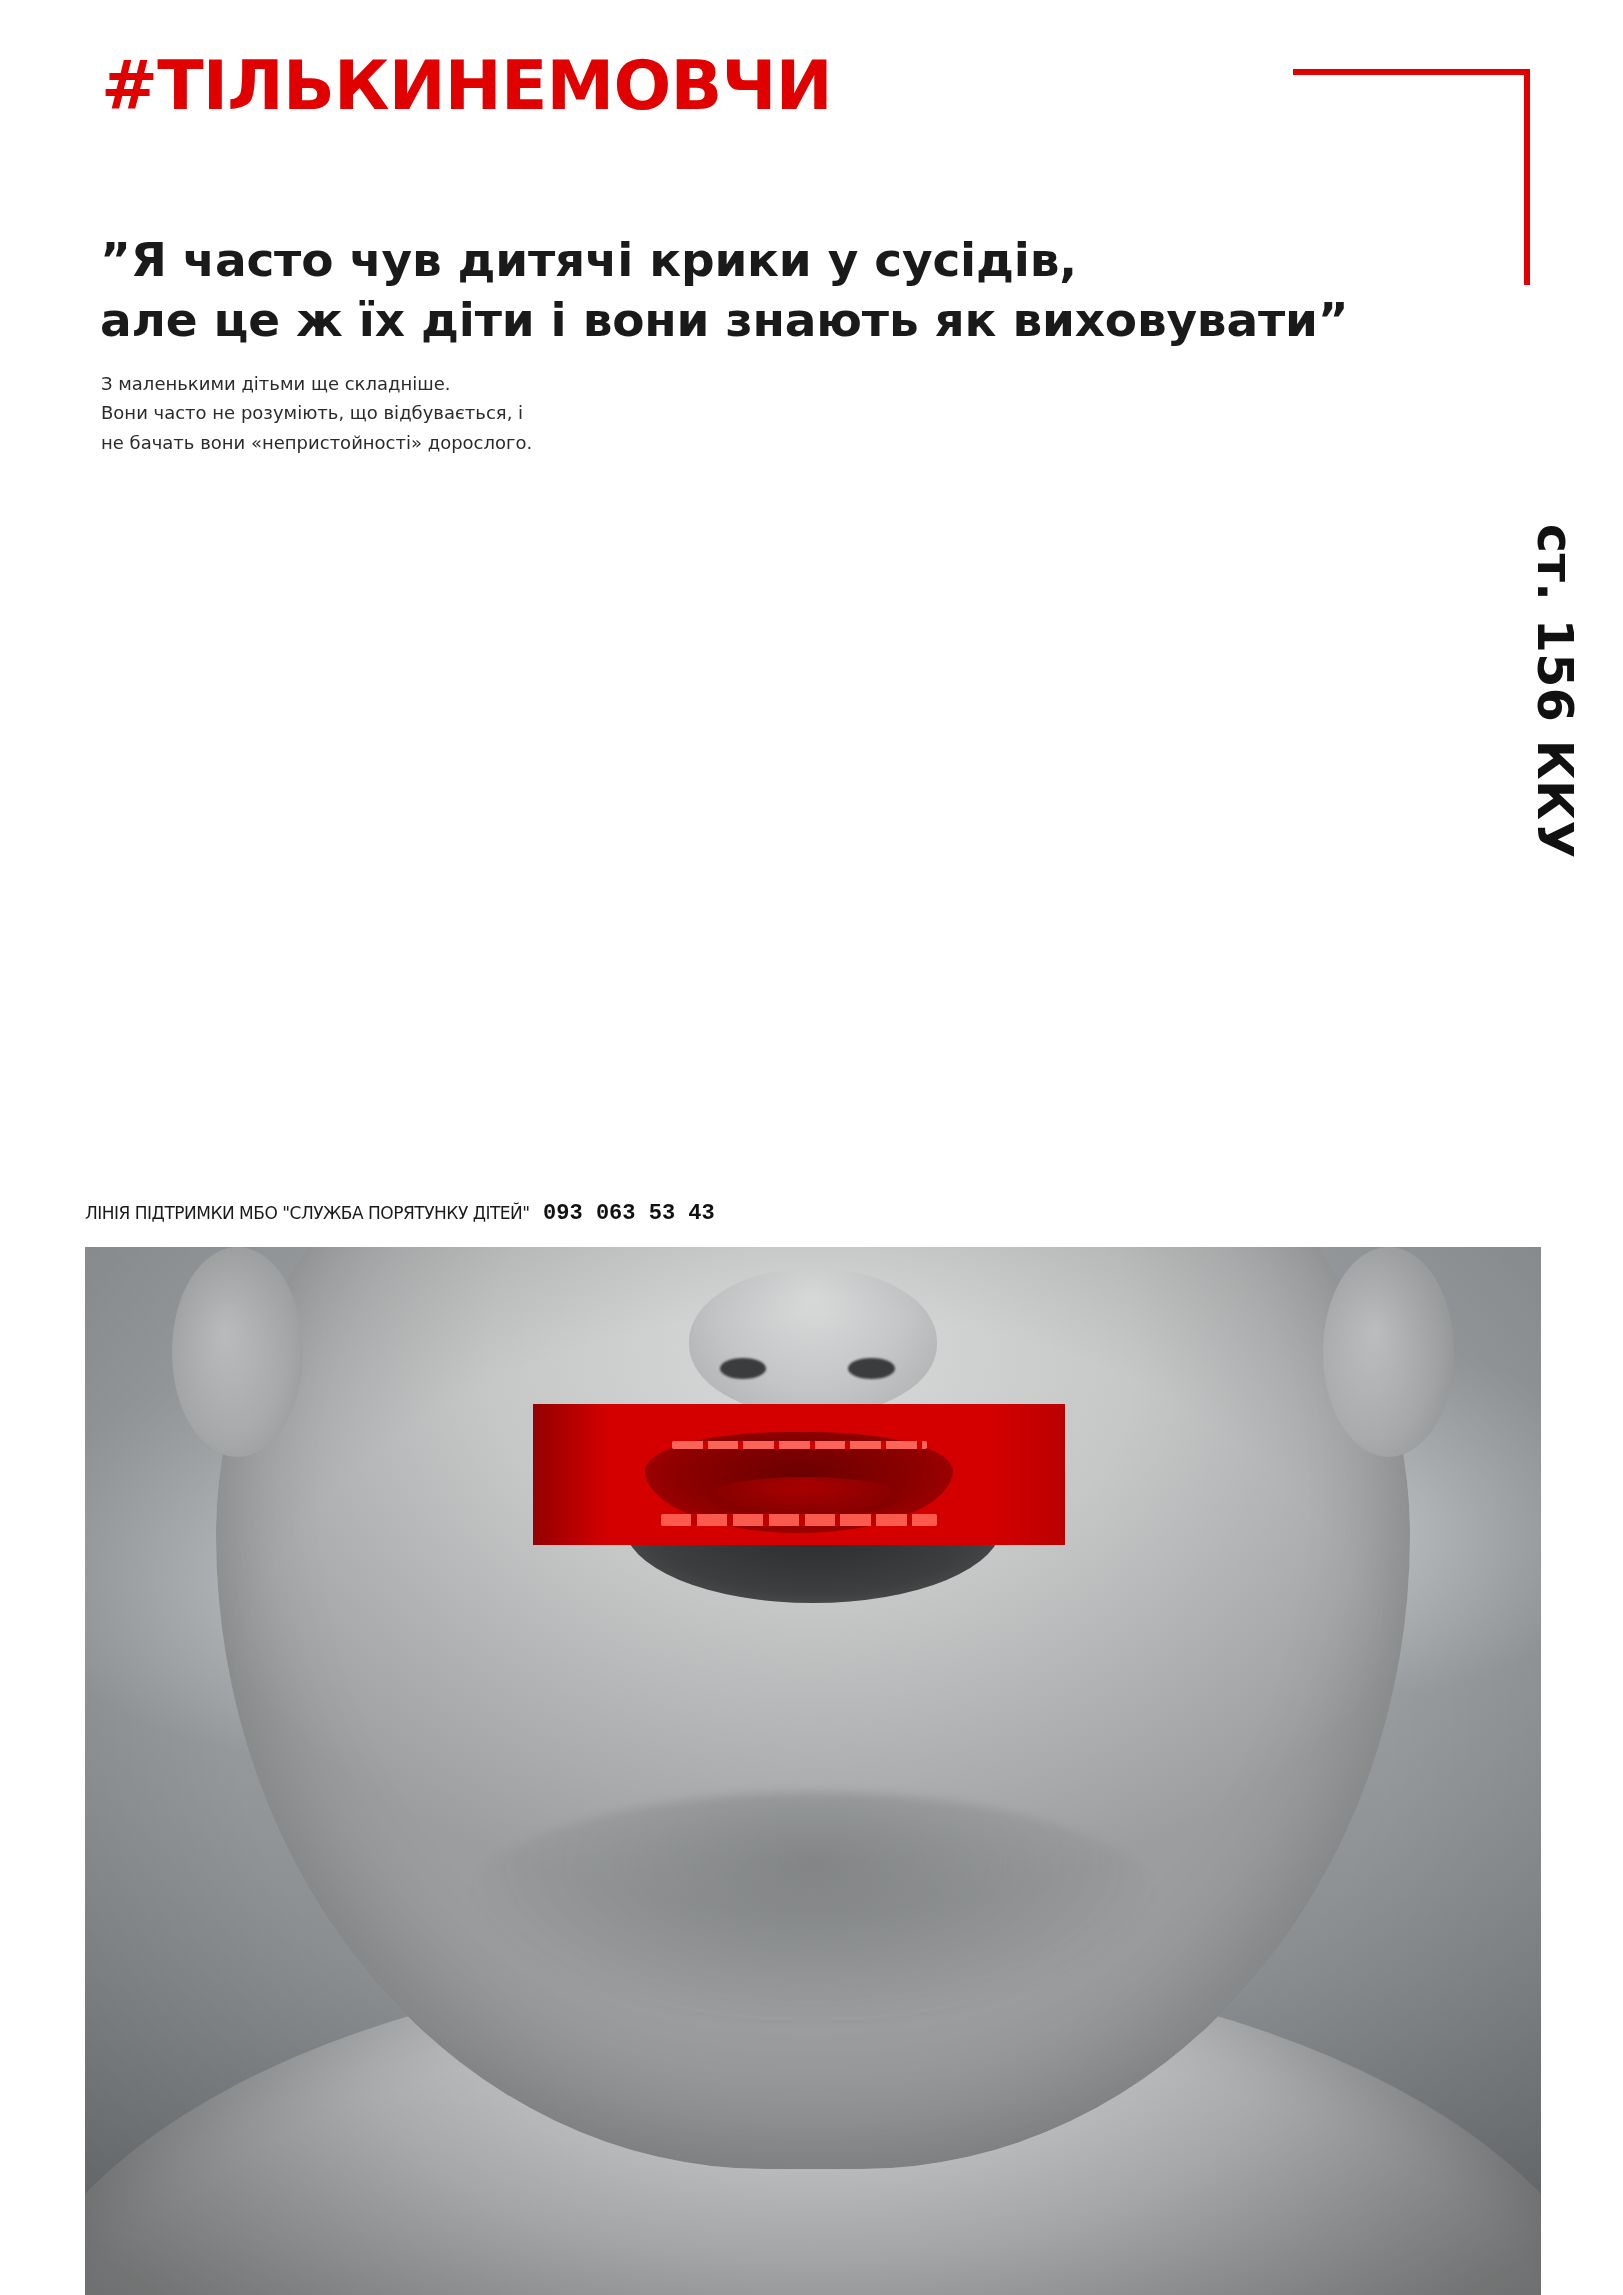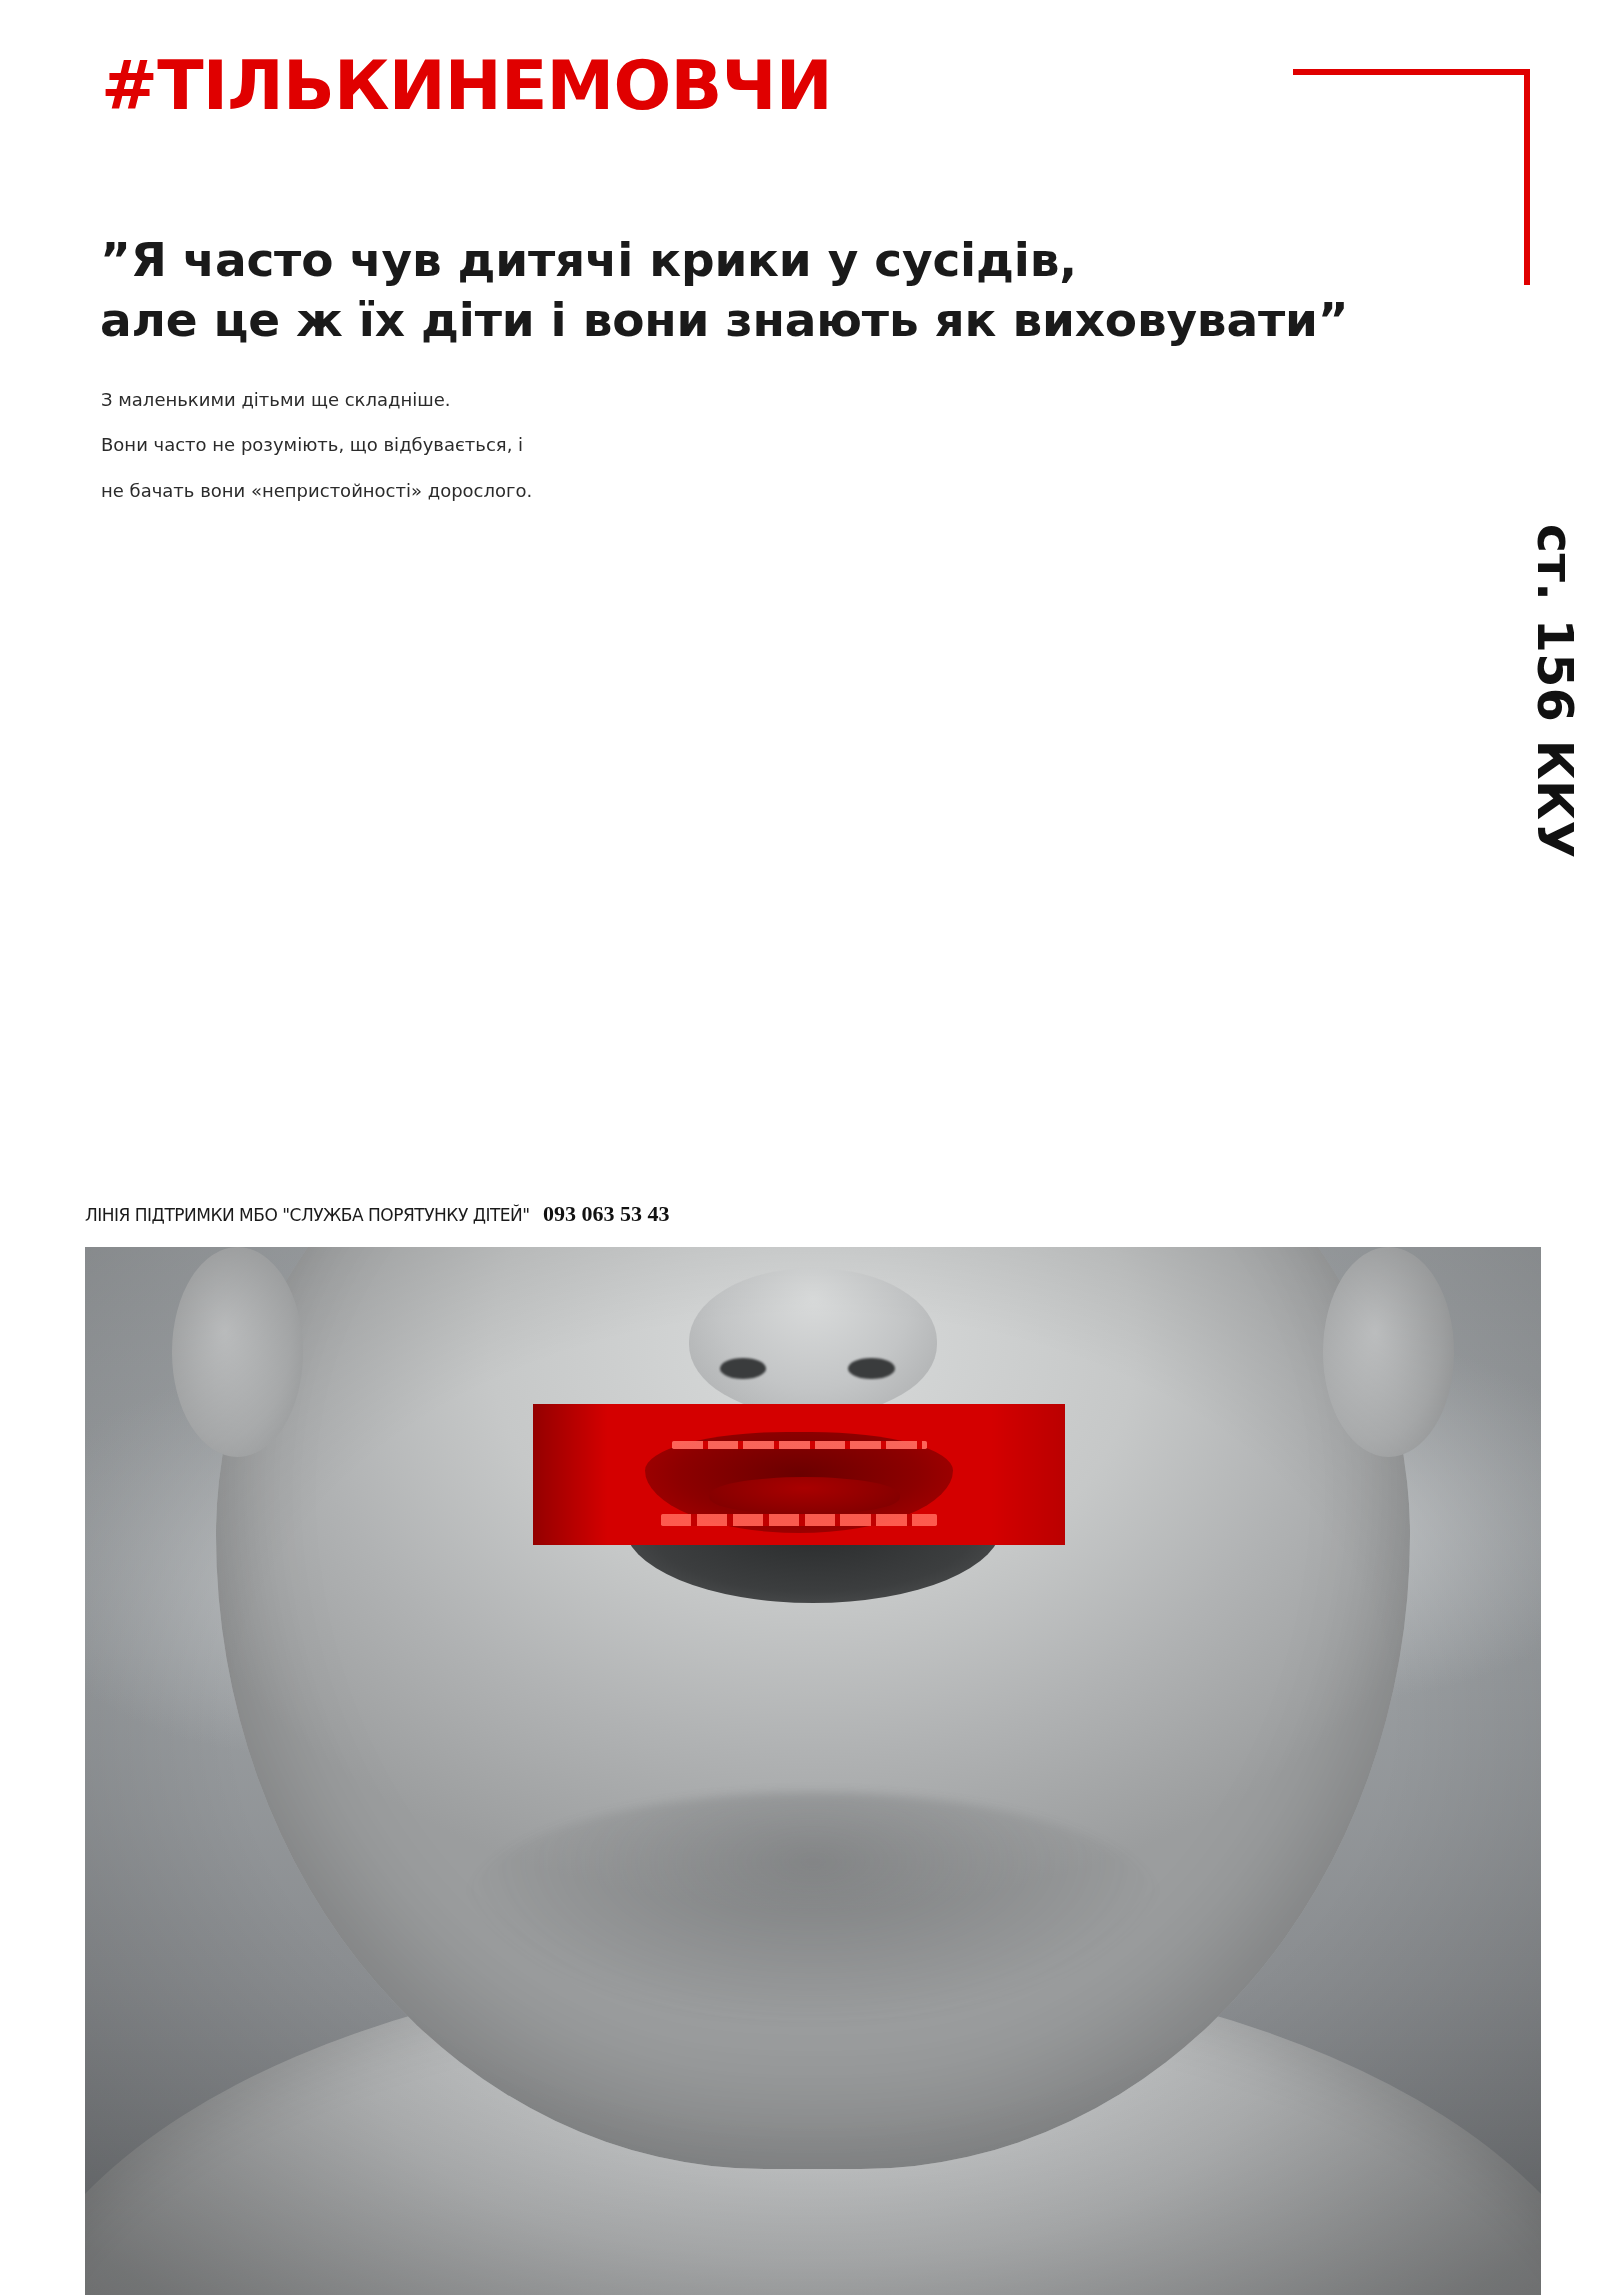--- a/index.html
+++ b/index.html
@@ -81,21 +81,21 @@
   .subtext {
     position: absolute;
     left: 101px;
     top: 369px;
     width: 930px;
     font-family: "DejaVu Sans", sans-serif;
     font-size: 18px;
     line-height: 1.63;
     color: #2b2b2b;
   }
-  .subtext .line { display: block; margin-top: 16px; }
+  .subtext .line { display: block; }
 
   
   .article-label {
     position: absolute;
     right: 44px;
     top: 524px;
     font-family: "DejaVu Sans", sans-serif;
     font-weight: 700;
     font-size: 49px;
     letter-spacing: 0.4px;
@@ -117,21 +117,21 @@
     white-space: nowrap;
   }
   .hotline-label {
     font-family: "DejaVu Sans", sans-serif;
     font-size: 17px;
     font-weight: 400;
     letter-spacing: -0.5px;
     color: #1a1a1a;
   }
   .hotline-number {
-    font-family: Liberation Serif, serif;
+    font-family: Liberation Mono, monospace;
     font-size: 22px;
     font-weight: 700;
     letter-spacing: 0px;
     color: #111111;
   }
 
   
   .photo {
     position: absolute;
     left: 85px;

